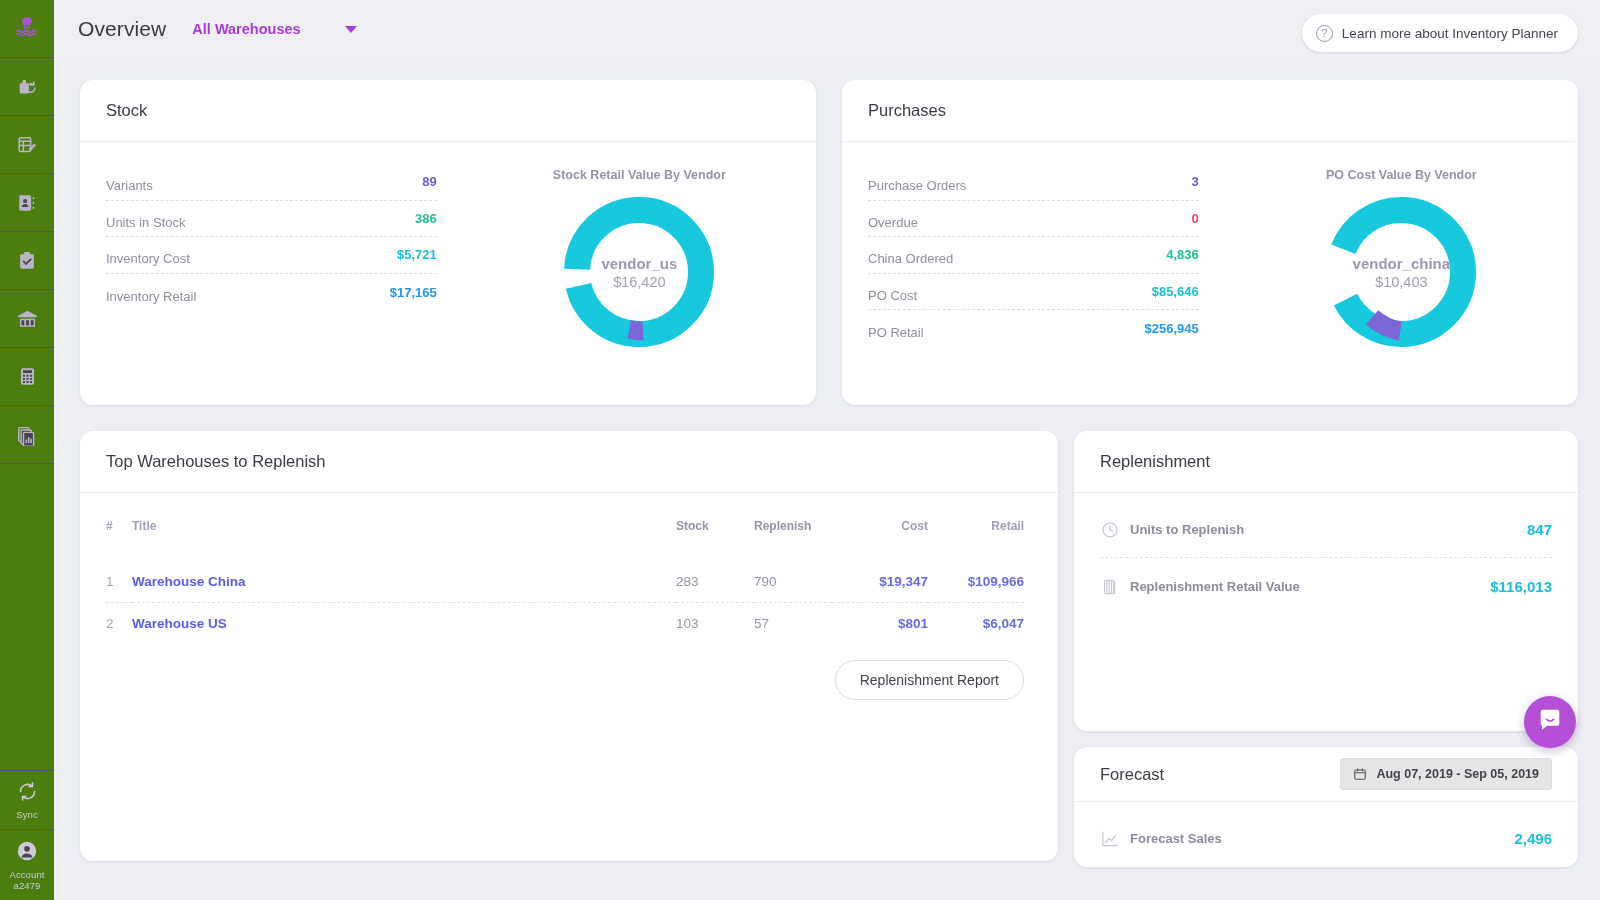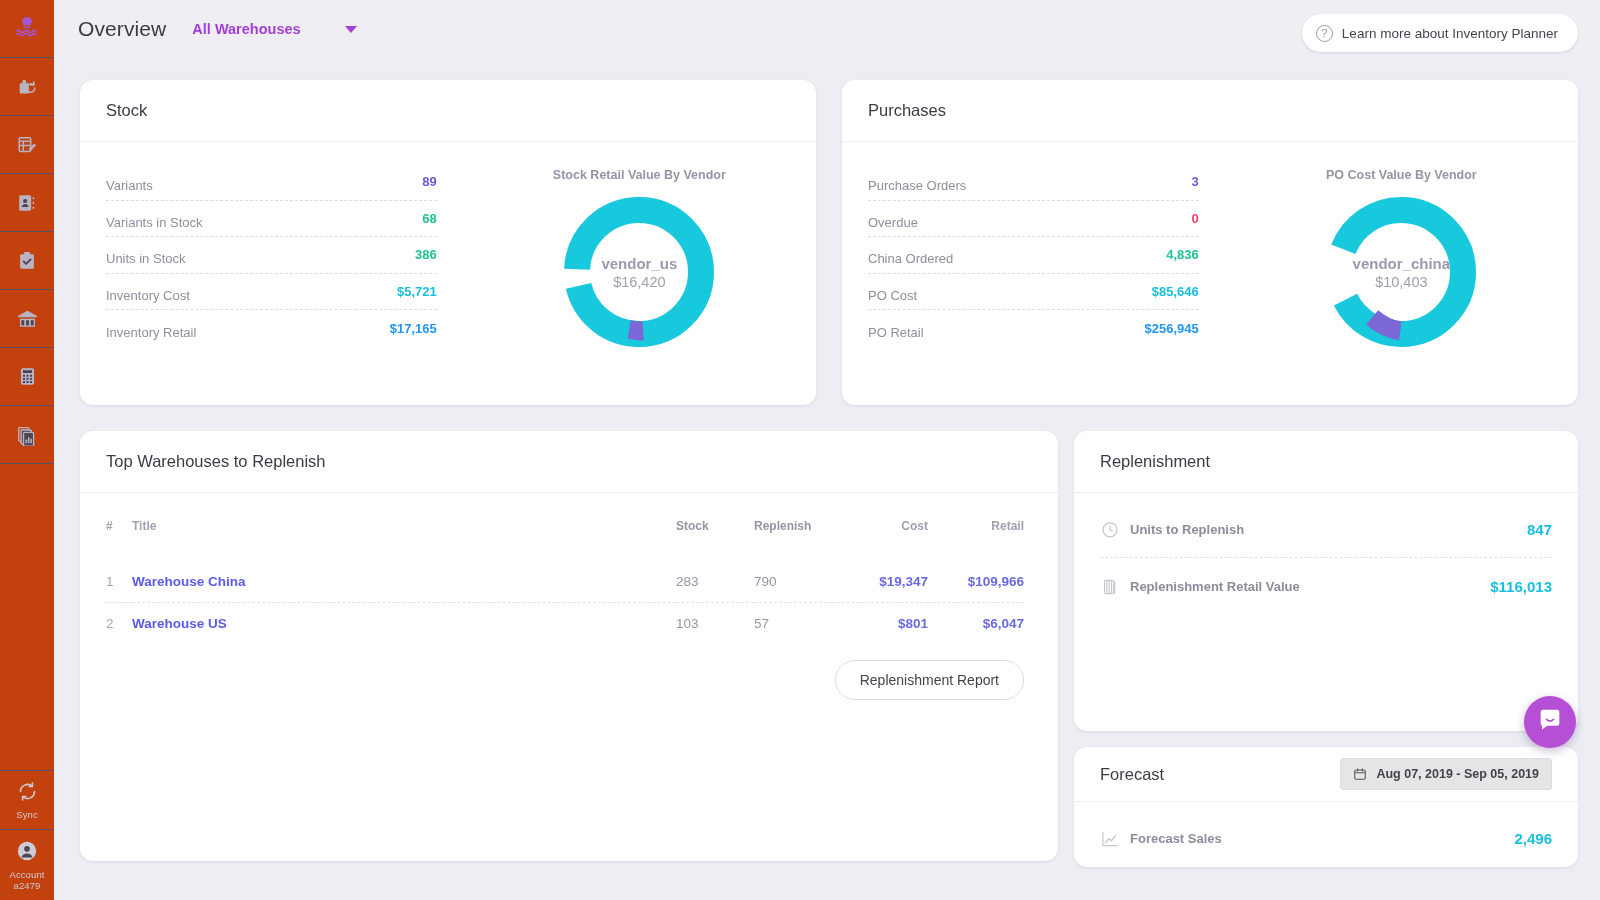--- a/index.html
+++ b/index.html
@@ -6,21 +6,21 @@
   html, body {
     width: 1600px; height: 900px;
     font-family: "Liberation Sans", sans-serif;
     background: #eceef4;
     overflow: hidden;
   }
   .app { position: relative; width: 1600px; height: 900px; display: flex; }
 
   
   .sidebar {
-    width: 54px; height: 900px; background: #c2410c;
+    width: 54px; height: 900px; background: #4d7c0f;
     display: flex; flex-direction: column; flex: 0 0 54px;
   }
   .logo-cell {
     height: 58px; display: flex; align-items: center; justify-content: center;
     border-bottom: 1px solid #565061;
   }
   .nav-list { display: flex; flex-direction: column; }
   .nav-item {
     height: 58px; display: flex; align-items: center; justify-content: center;
     border-bottom: 1px solid #565061; cursor: pointer;
@@ -303,24 +303,20 @@
 
         <div class="card kpi-card">
           <div class="card-head">
             <div class="card-title">Stock</div>
           </div>
           <div class="kpi-body">
             <div class="kpi-list">
               <div class="kpi-row">
                 <span class="kpi-label">Variants</span>
                 <span class="kpi-value" style="color:#6a5bd6">89</span>
-              </div>
-              <div class="kpi-row">
-                <span class="kpi-label">Variants in Stock</span>
-                <span class="kpi-value" style="color:#21c295">68</span>
               </div>
               <div class="kpi-row">
                 <span class="kpi-label">Units in Stock</span>
                 <span class="kpi-value" style="color:#21c295">386</span>
               </div>
               <div class="kpi-row">
                 <span class="kpi-label">Inventory Cost</span>
                 <span class="kpi-value" style="color:#18c0dd">$5,721</span>
               </div>
               <div class="kpi-row">

